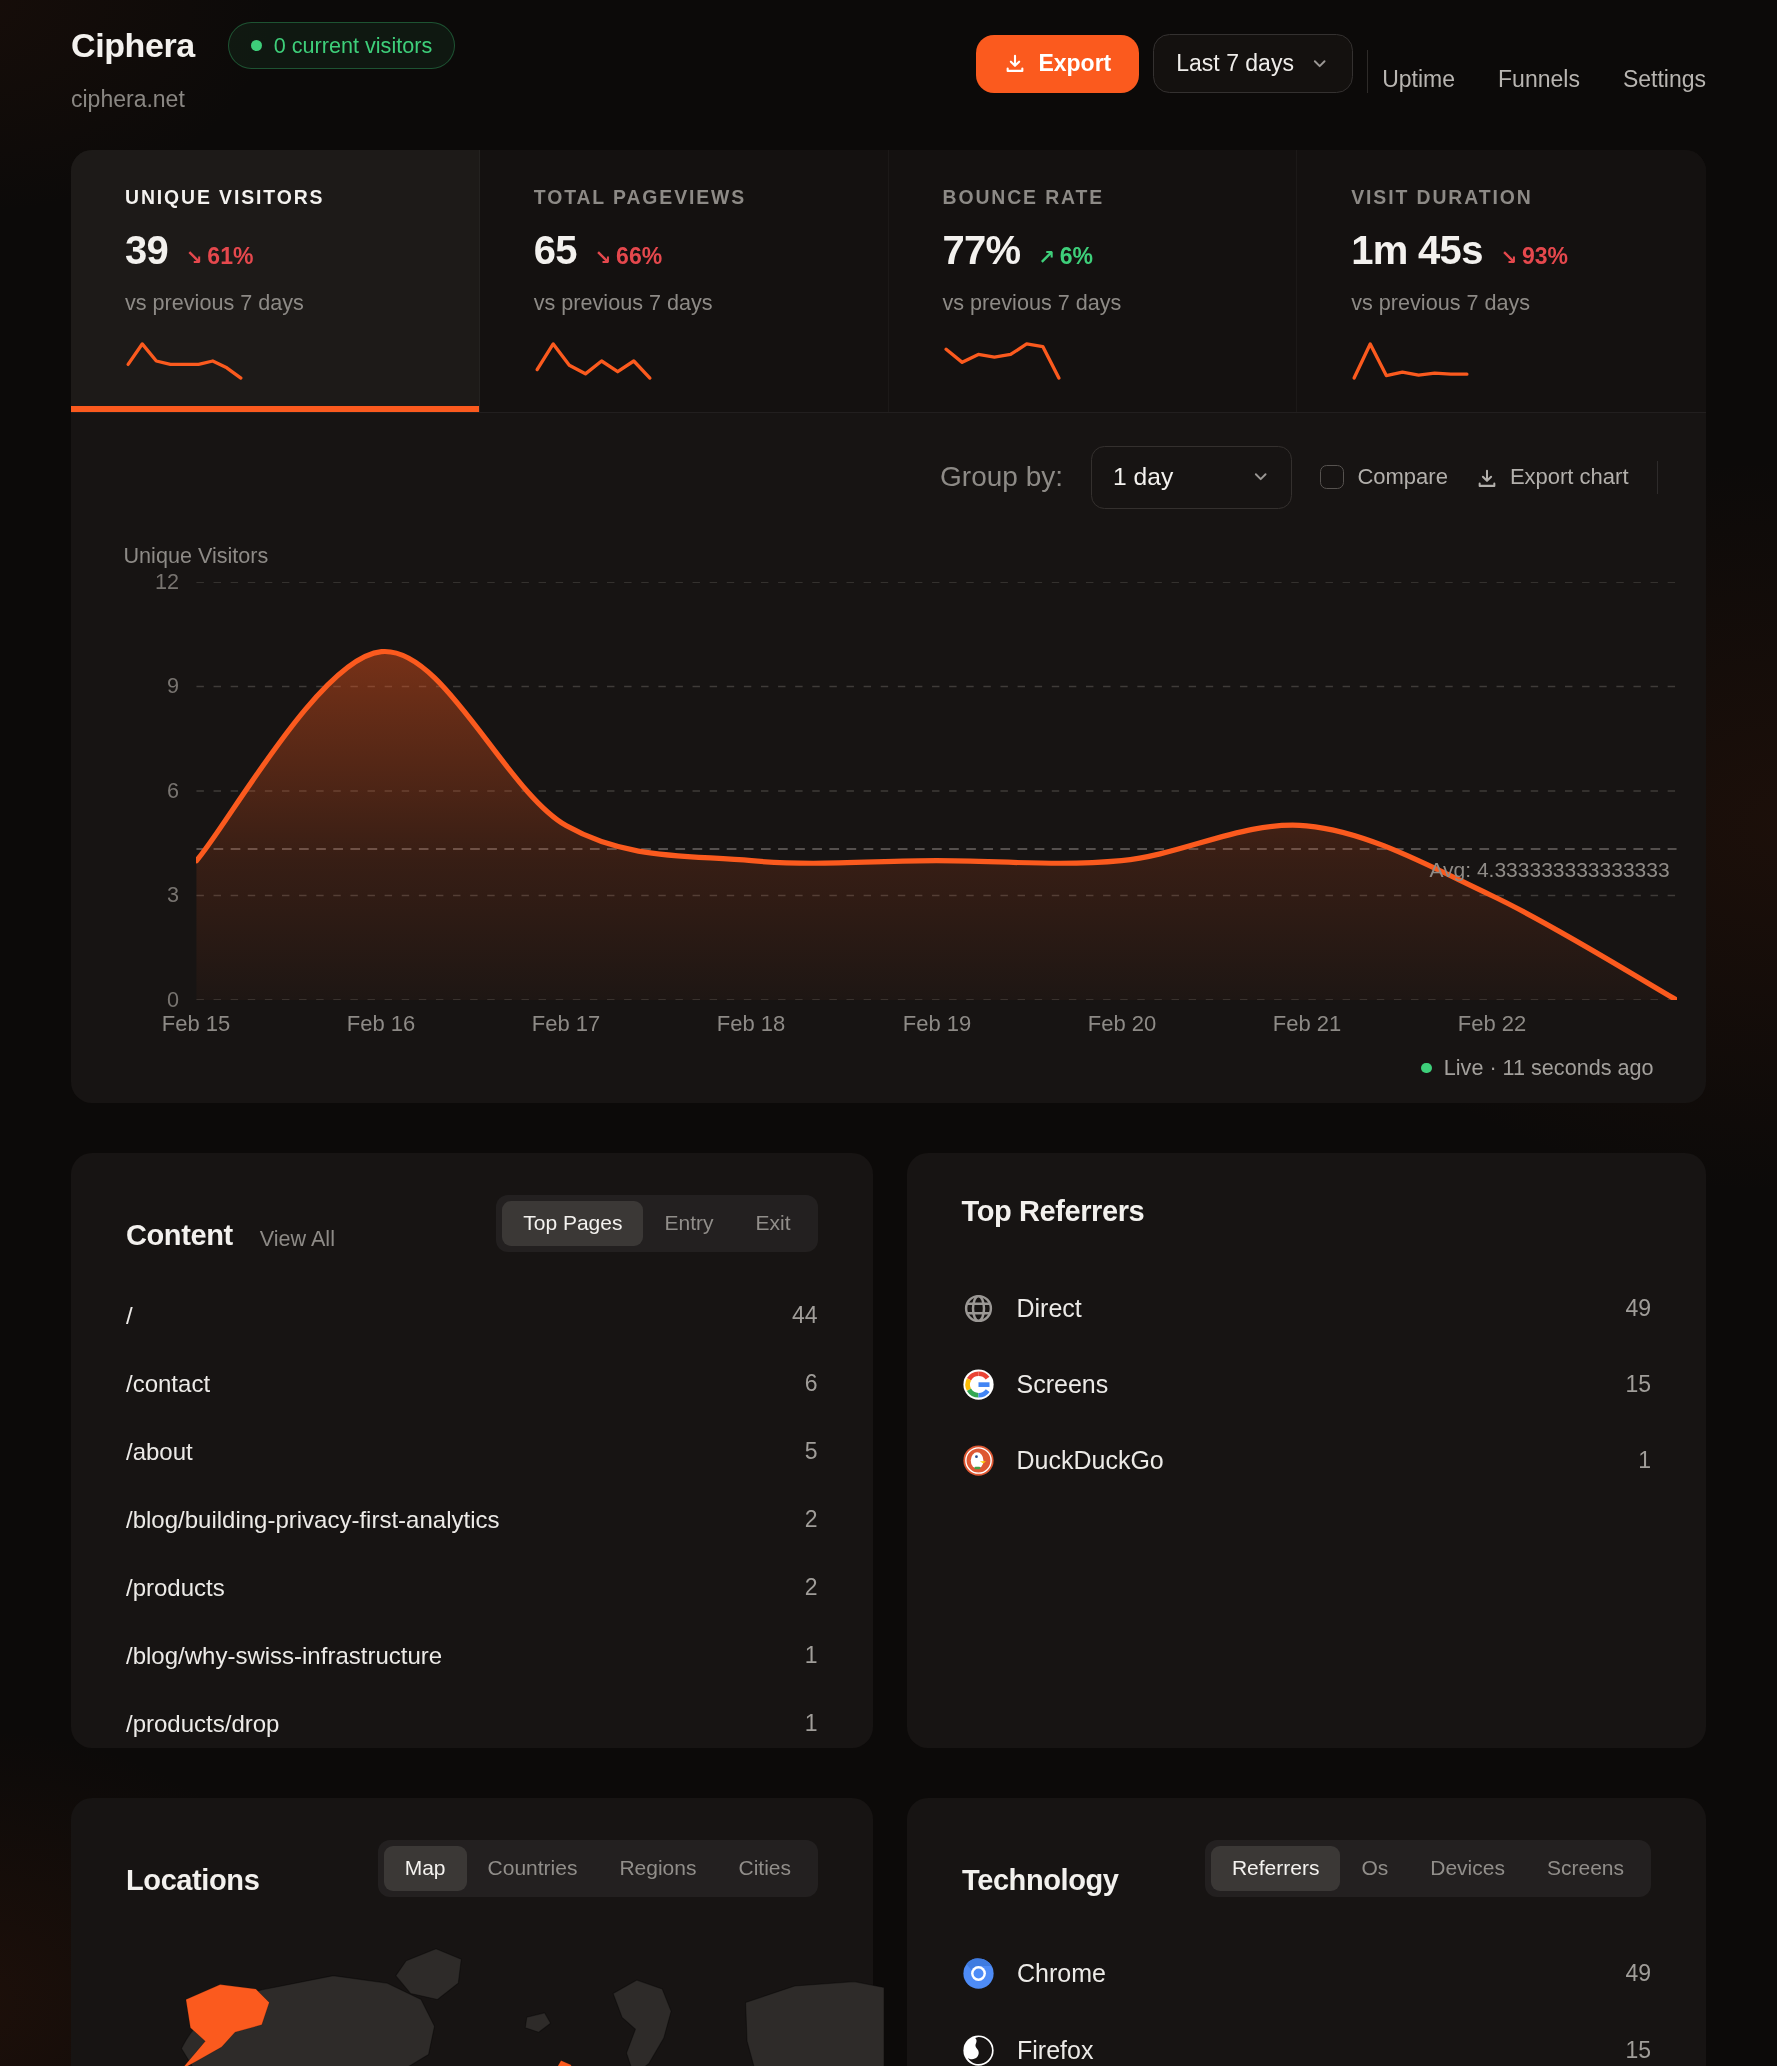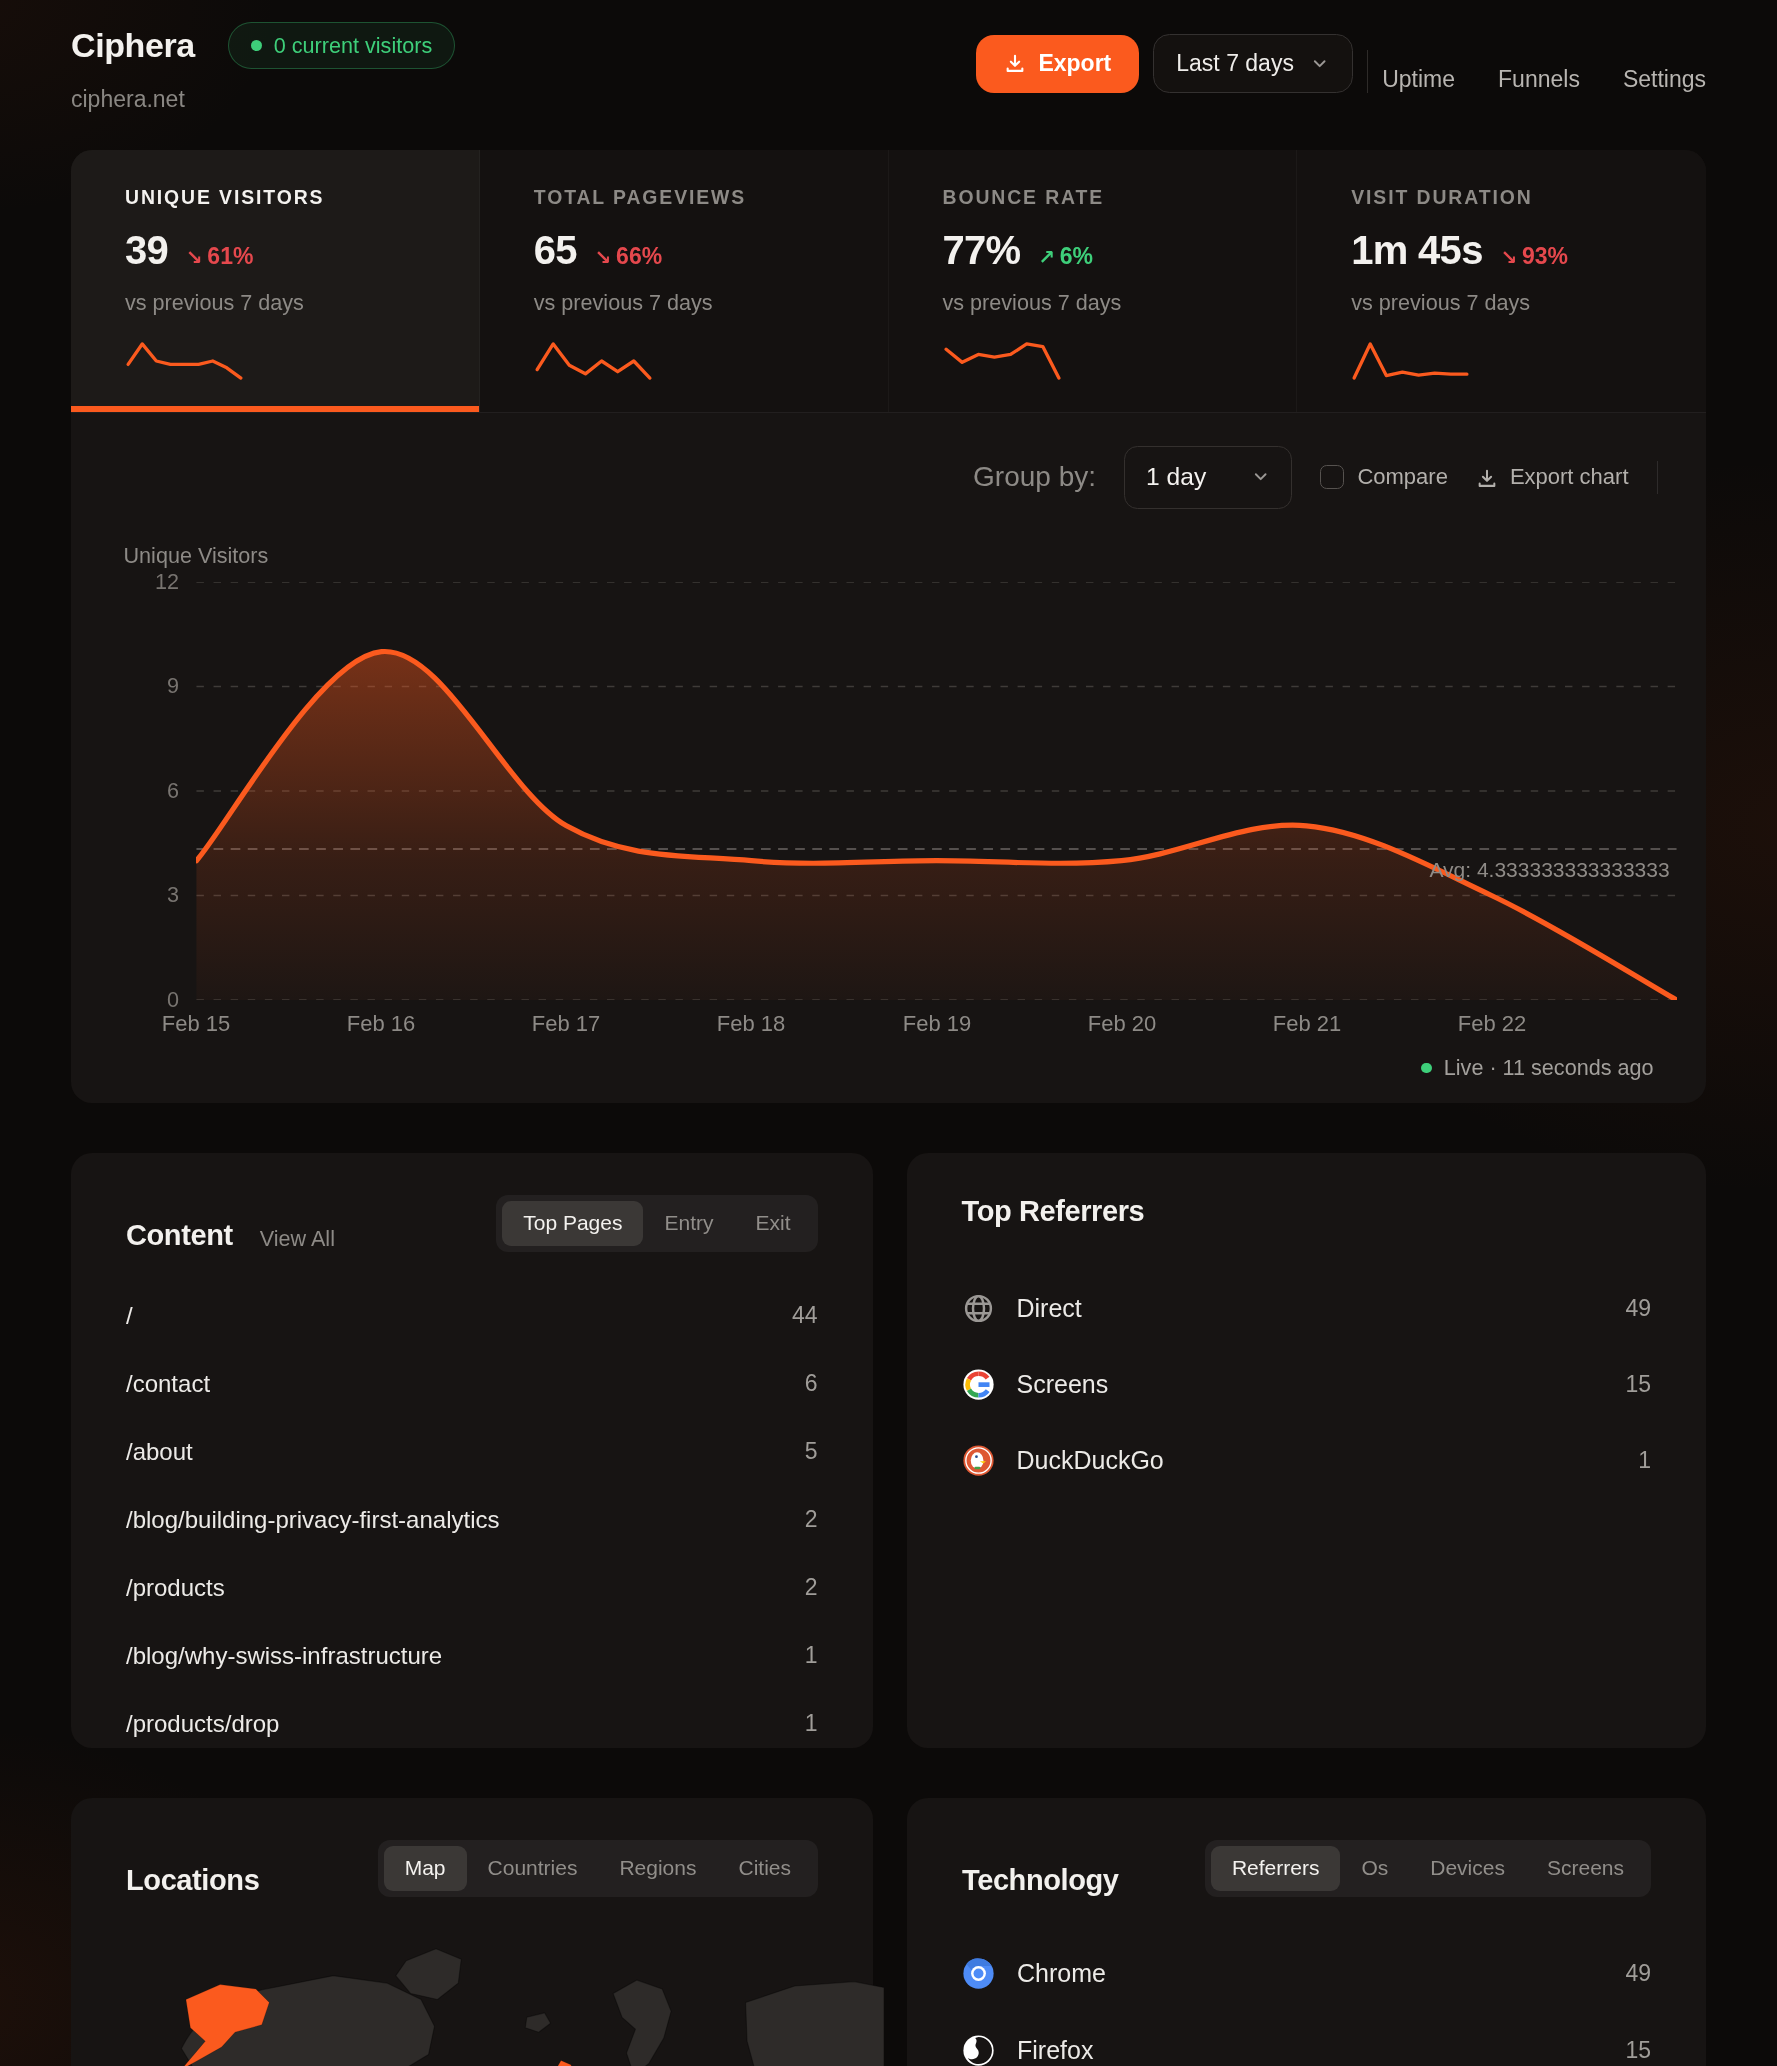--- a/index.html
+++ b/index.html
@@ -49,21 +49,21 @@
   .stat-value{font-size:40px;font-weight:700;letter-spacing:-0.7px;}
   .delta{font-size:23px;font-weight:600;display:flex;gap:4.5px;align-items:baseline;}
   .delta.red{color:var(--red);} .delta.green{color:var(--green);}
   .delta .arr{font-family:"DejaVu Sans",sans-serif;font-size:20px;}
   .stat-compare{margin-top:16.4px;font-size:21.6px;color:var(--muted);}
   .spark{margin-top:22px;width:119px;height:46px;}
   
   .chart-section{padding:33px 48px 22px;}
   .chart-controls{display:flex;justify-content:flex-end;align-items:center;gap:28px;font-size:22px;color:#b3b0ac;}
   .groupby-label{color:var(--muted);font-size:28px;}
-  .select-pill{display:flex;align-items:center;justify-content:space-between;width:168px;background:transparent;
+  .select-pill{display:flex;align-items:center;justify-content:space-between;width:201px;background:transparent;
     border:1.5px solid #34302e;border-radius:13.4px;padding:16.4px 21px;font-size:24.6px;color:#f4f2ef;cursor:pointer;}
   .compare-wrap{display:flex;align-items:center;gap:13.4px;cursor:pointer;}
   .checkbox{width:24px;height:24px;border:1.9px solid #56524f;border-radius:6.7px;background:transparent;}
   .exportchart-wrap{display:flex;align-items:flex-end;gap:12px;cursor:pointer;}
   .ctl-divider{width:1.5px;height:33px;background:rgba(255,255,255,.10);}
   .chart-wrap{position:relative;height:503px;margin-top:39px;}
   .plot-title{position:absolute;left:4.5px;top:-4.5px;font-size:21.6px;color:var(--muted);}
   .yticks{position:absolute;left:0;top:34px;width:60px;height:418px;display:flex;flex-direction:column;
     justify-content:space-between;align-items:flex-end;}
   .yticks span{height:0;display:flex;align-items:center;font-size:21.6px;color:var(--faint);}

